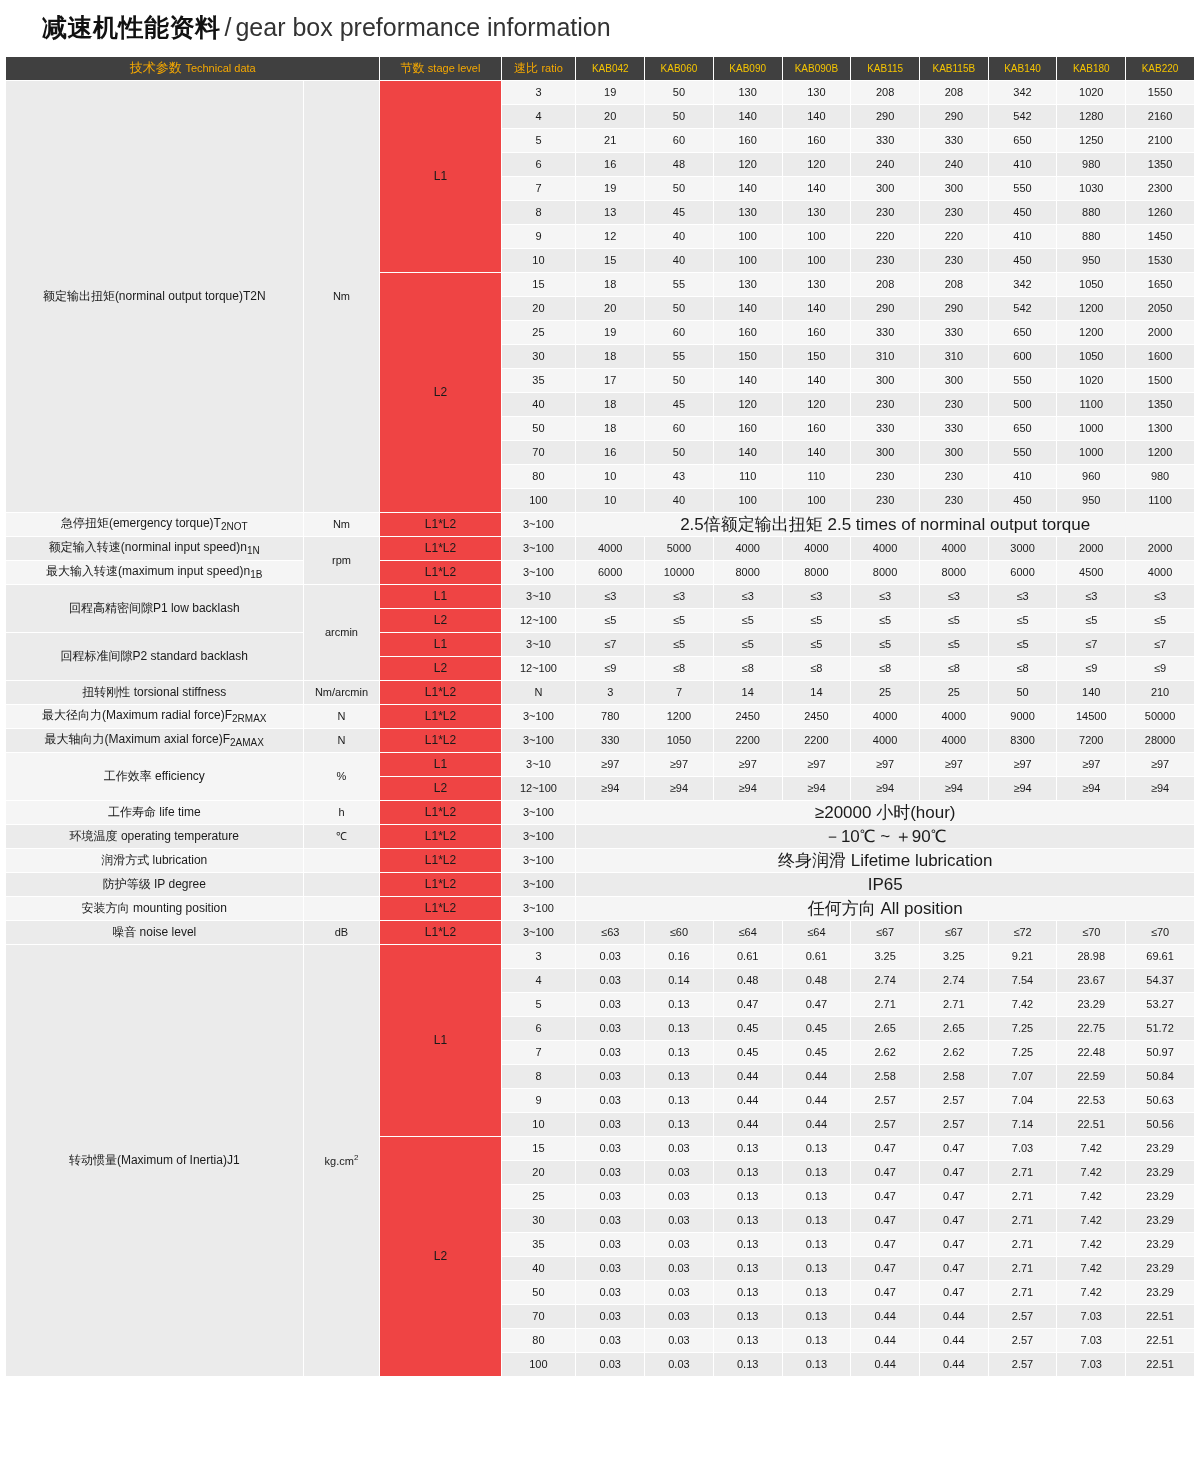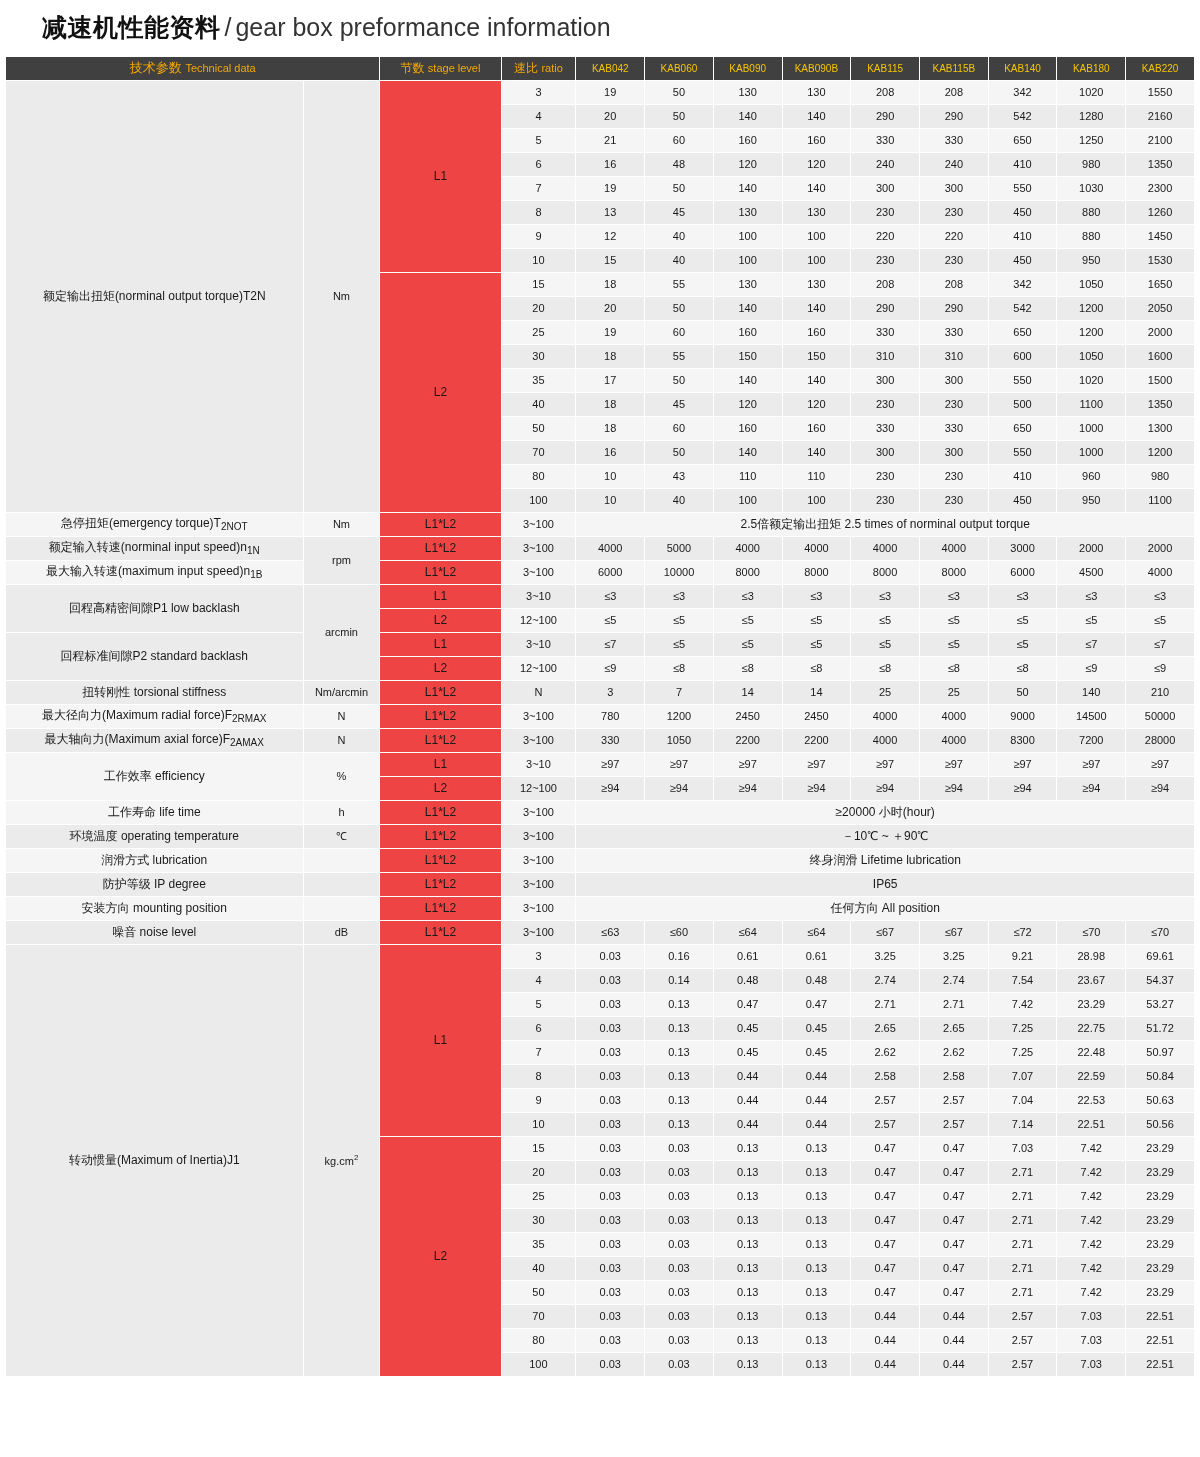--- a/index.html
+++ b/index.html
@@ -93,21 +93,21 @@
     text-align: left;
     padding-left: 10px;
     font-size: 12px;
   }
   td.band-a { background: #ebebeb; }
   td.band-b { background: #f5f5f5; }
   td.band-c { background: #ef4444; }
 
   .sub { font-size: 10px; vertical-align: sub; }
   .sup { font-size: 8px; vertical-align: super; }
-  .spanned { font-size: 12px; }
+  .spanned { font-size: 17px; }
   .stage-cell { font-size: 12px; }
 </style>
 </head>
 <body>
 
 <div class="page">
 
   <div class="doc-title">
     <span class="cn">减速机性能资料</span><span class="sep">/</span><span class="en">gear box preformance information</span>
   </div>

